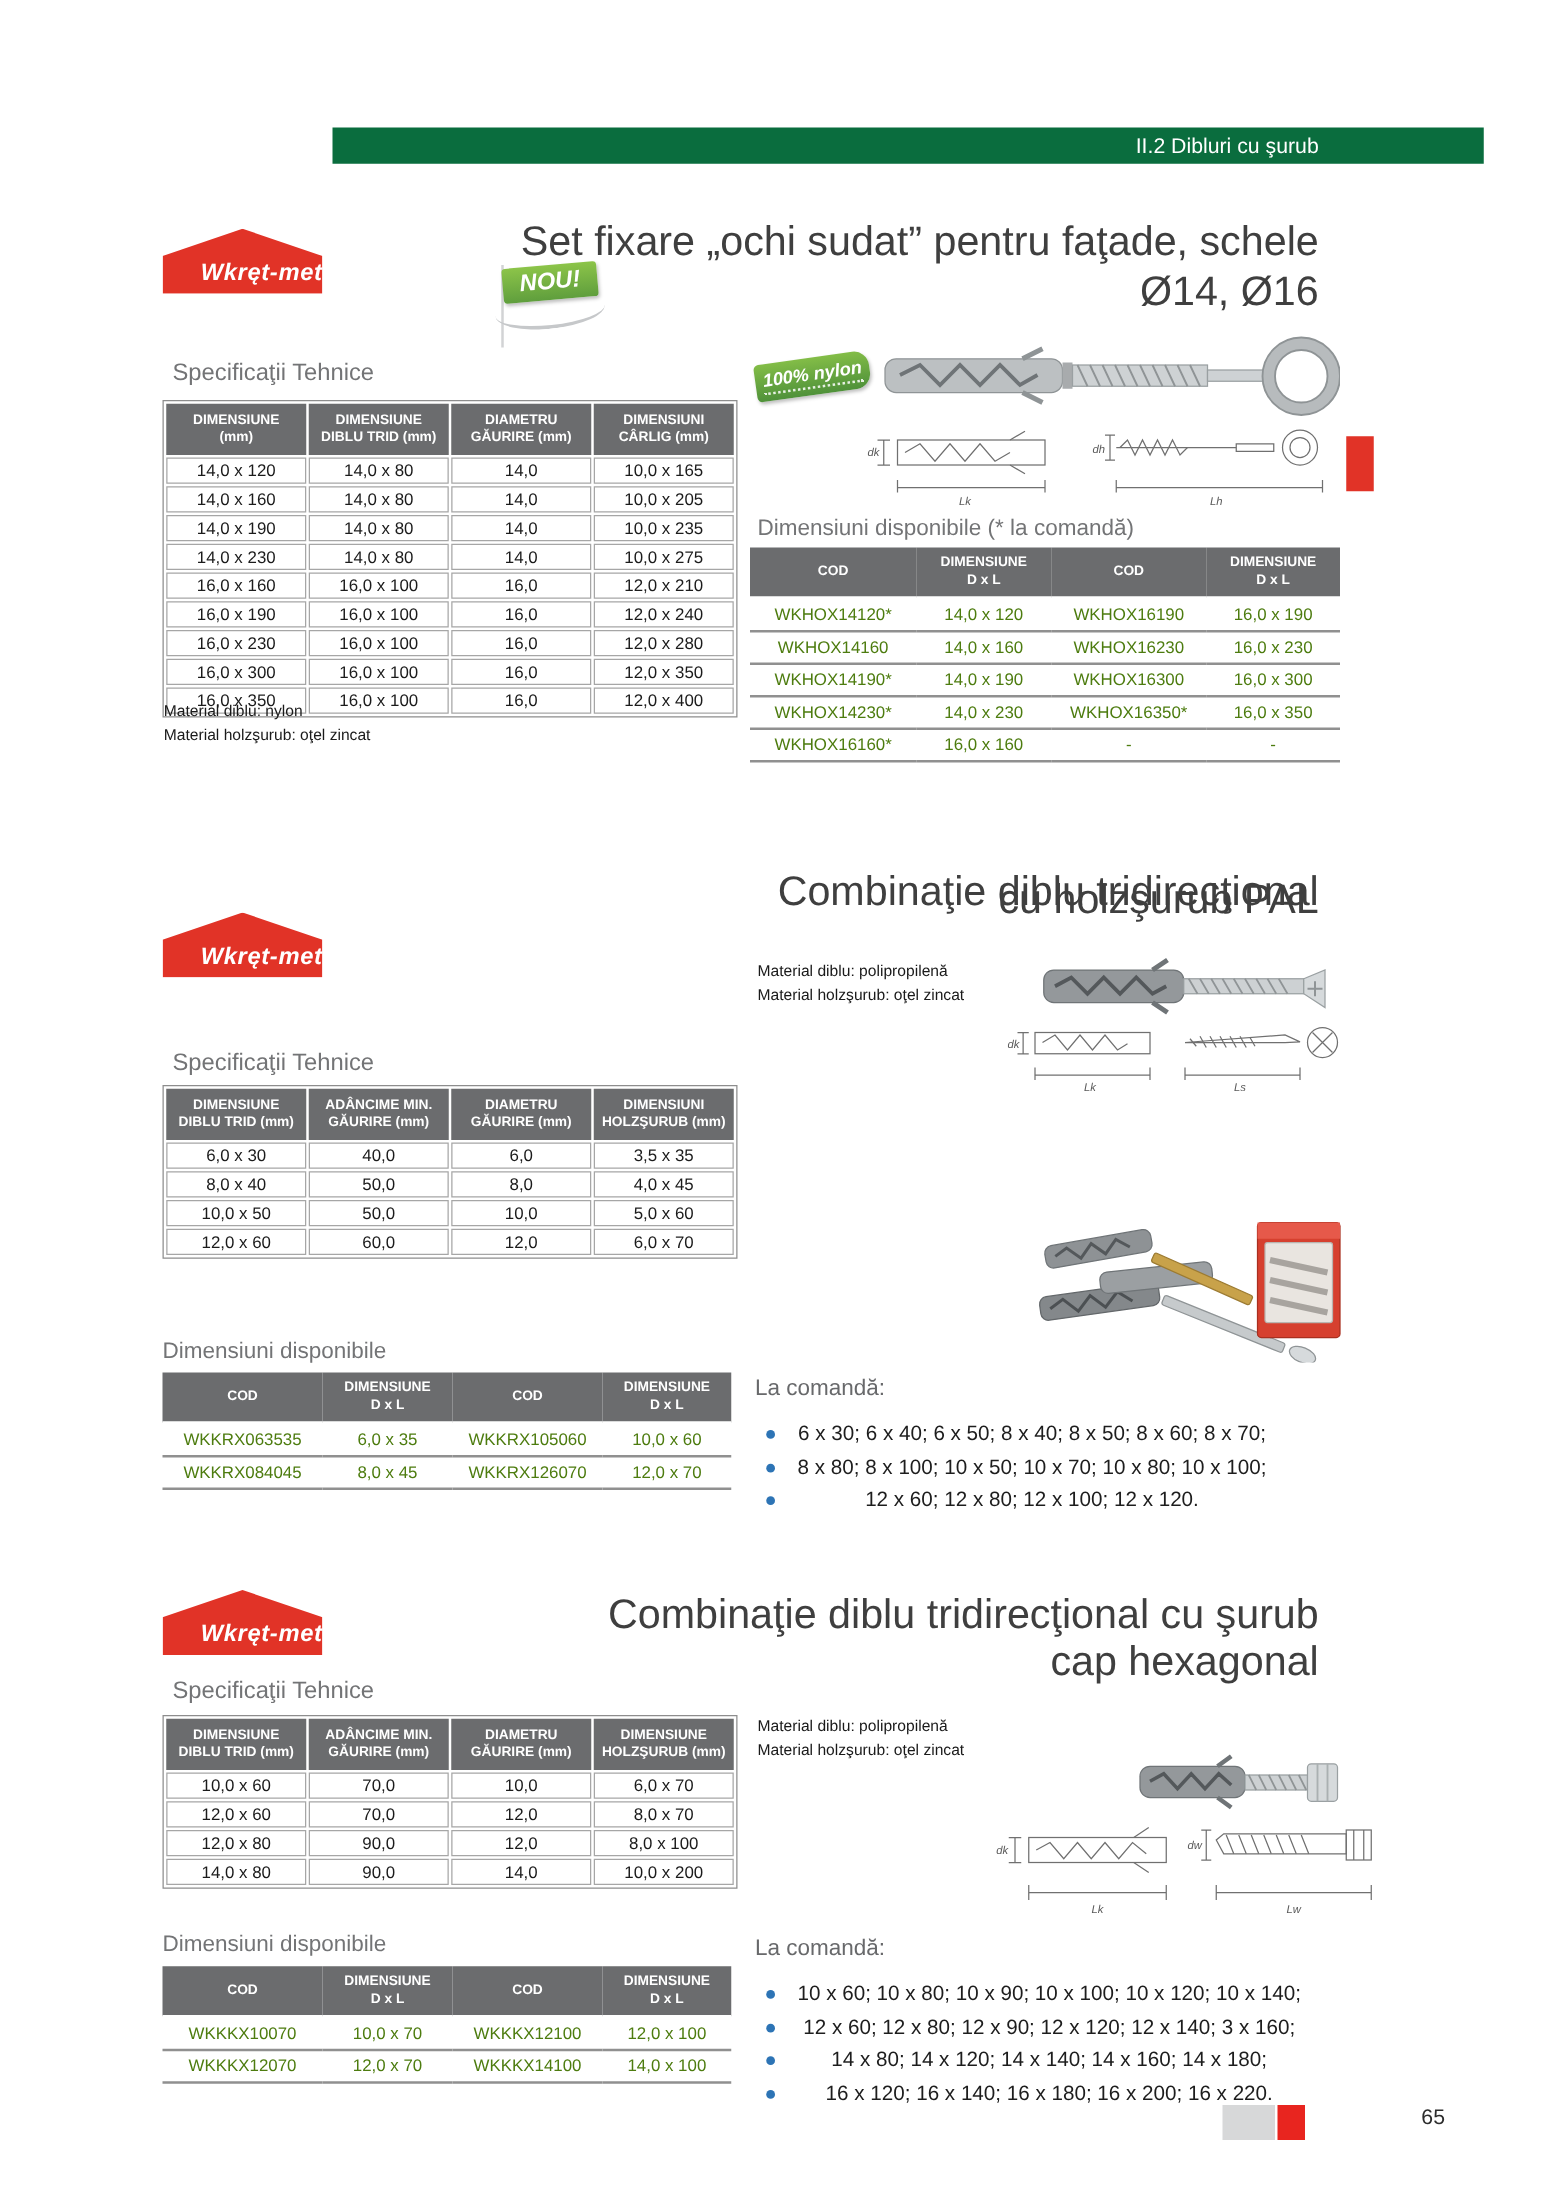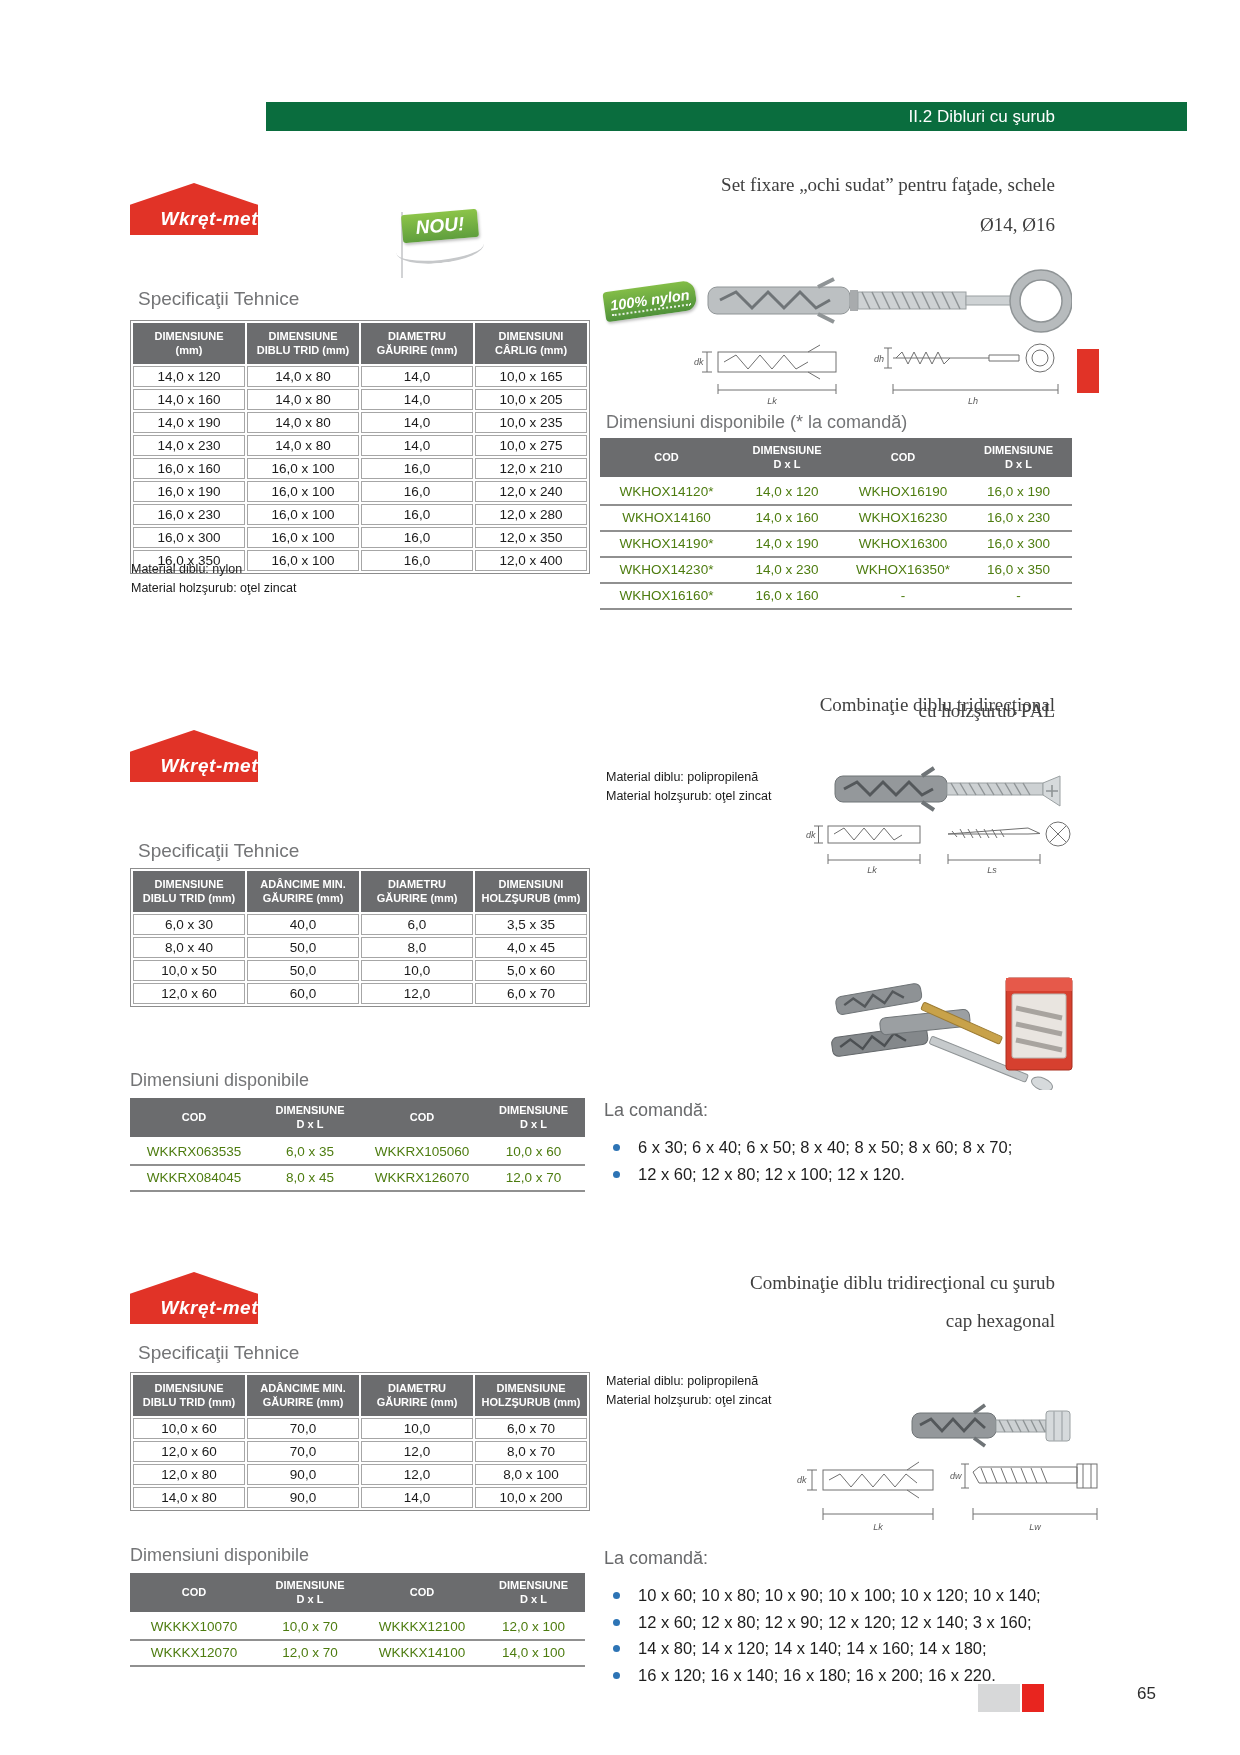--- a/index.html
+++ b/index.html
@@ -15,21 +15,21 @@
     padding-right:132px; box-sizing:border-box; }
 
   
   .logo { position:absolute; width:128px; height:52px; }
   .logo .house { position:absolute; left:0; top:0; right:0; bottom:0; background:#e13327;
     clip-path:polygon(0 42%, 50% 0, 100% 42%, 100% 100%, 0 100%); }
   .logo .logo-text { position:absolute; left:0; right:0; bottom:5px; text-align:right; color:#fff;
     font-size:19px; font-weight:bold; font-style:italic; letter-spacing:.5px; }
 
   
-  .title-line { position:absolute; right:185px; text-align:left; font-size:19px; color:#3f3f3f; white-space:nowrap;font-family:Liberation Serif, serif; }
+  .title-line { position:absolute; right:185px; text-align:left; font-size:33px; color:#3f3f3f; white-space:nowrap; }
 
   
   .h-gray { position:absolute; color:#737476; font-size:19px; }
   .h-dim  { position:absolute; color:#737476; font-size:18px; }
   .h-cmd  { position:absolute; color:#68696b; font-size:18px; }
 
   
   .spec-table { position:absolute; border-collapse:separate; border-spacing:2px; background:#fff;
     border:1px solid #8d8d8d; table-layout:fixed; }
   .spec-table th { background:#6b6c6e; color:#fff; font-size:11px; font-weight:bold; text-align:center;
@@ -41,21 +41,21 @@
   .cod-table { position:absolute; border-collapse:collapse; table-layout:fixed; }
   .cod-table th { background:#6b6c6e; color:#fff; font-size:11px; font-weight:bold; text-align:center;
     white-space:pre-line; padding:5px 4px; line-height:1.3; border-bottom:3px solid #fff; }
   .cod-table td { border-bottom:2px solid #909090; border-top:1px solid #e2e2e2; font-size:13.5px;
     color:#4d7c0f; text-align:center; padding:3px 2px; height:18px; }
 
   
   .materials { position:absolute; font-size:12.5px; color:#1a1a1a; line-height:1.5; }
 
   
-  .cmd-list { position:absolute; list-style:none; margin:0; padding:0; }
+  .cmd-list { position:absolute; list-style:none; margin:0; padding:0;text-align:center; }
   .cmd-list li { position:relative; padding-left:34px; font-size:16.5px; color:#1d1d1d; line-height:1.62; white-space:nowrap; }
   .cmd-list li::before { content:""; position:absolute; left:9px; top:10px; width:7px; height:7px;
     border-radius:50%; background:#2d74b5; }
 
   
   .nou { position:absolute; left:402px; top:212px; width:76px; height:28px;
     background:linear-gradient(180deg,#8cc449,#5f9e3d); transform:rotate(-5deg); border-radius:3px;
     color:#fff; font-weight:bold; font-style:italic; font-size:19px; text-align:center; line-height:28px;
     box-shadow:1px 2px 3px rgba(0,0,0,.25); }
   .nou-swoosh { position:absolute; left:396px; top:234px; width:88px; height:26px;
@@ -394,20 +394,21 @@
           <td>60,0</td>
           <td>12,0</td>
           <td>6,0 x 70</td>
         </tr>
       </tbody>
   </table>
 
   <div class="h-cmd" style="left:604px; top:1100px;">La comandă:</div>
   <ul class="cmd-list" style="left:604px; top:1134px;">
       <li>6 x 30; 6 x 40; 6 x 50; 8 x 40; 8 x 50; 8 x 60; 8 x 70;</li>
+      <li>8 x 80; 8 x 100; 10 x 50; 10 x 70; 10 x 80; 10 x 100;</li>
       <li>12 x 60; 12 x 80; 12 x 100; 12 x 120.</li>
     </ul>
 
   <div class="title-line" style="top:1272px;">Combinaţie diblu tridirecţional cu şurub</div>
   <div class="title-line" style="top:1310px;">cap hexagonal</div>
   <div class="logo" style="left:130px; top:1272px;">
     <div class="house"></div>
     <div class="logo-text">Wkręt-met</div>
   </div>
 

